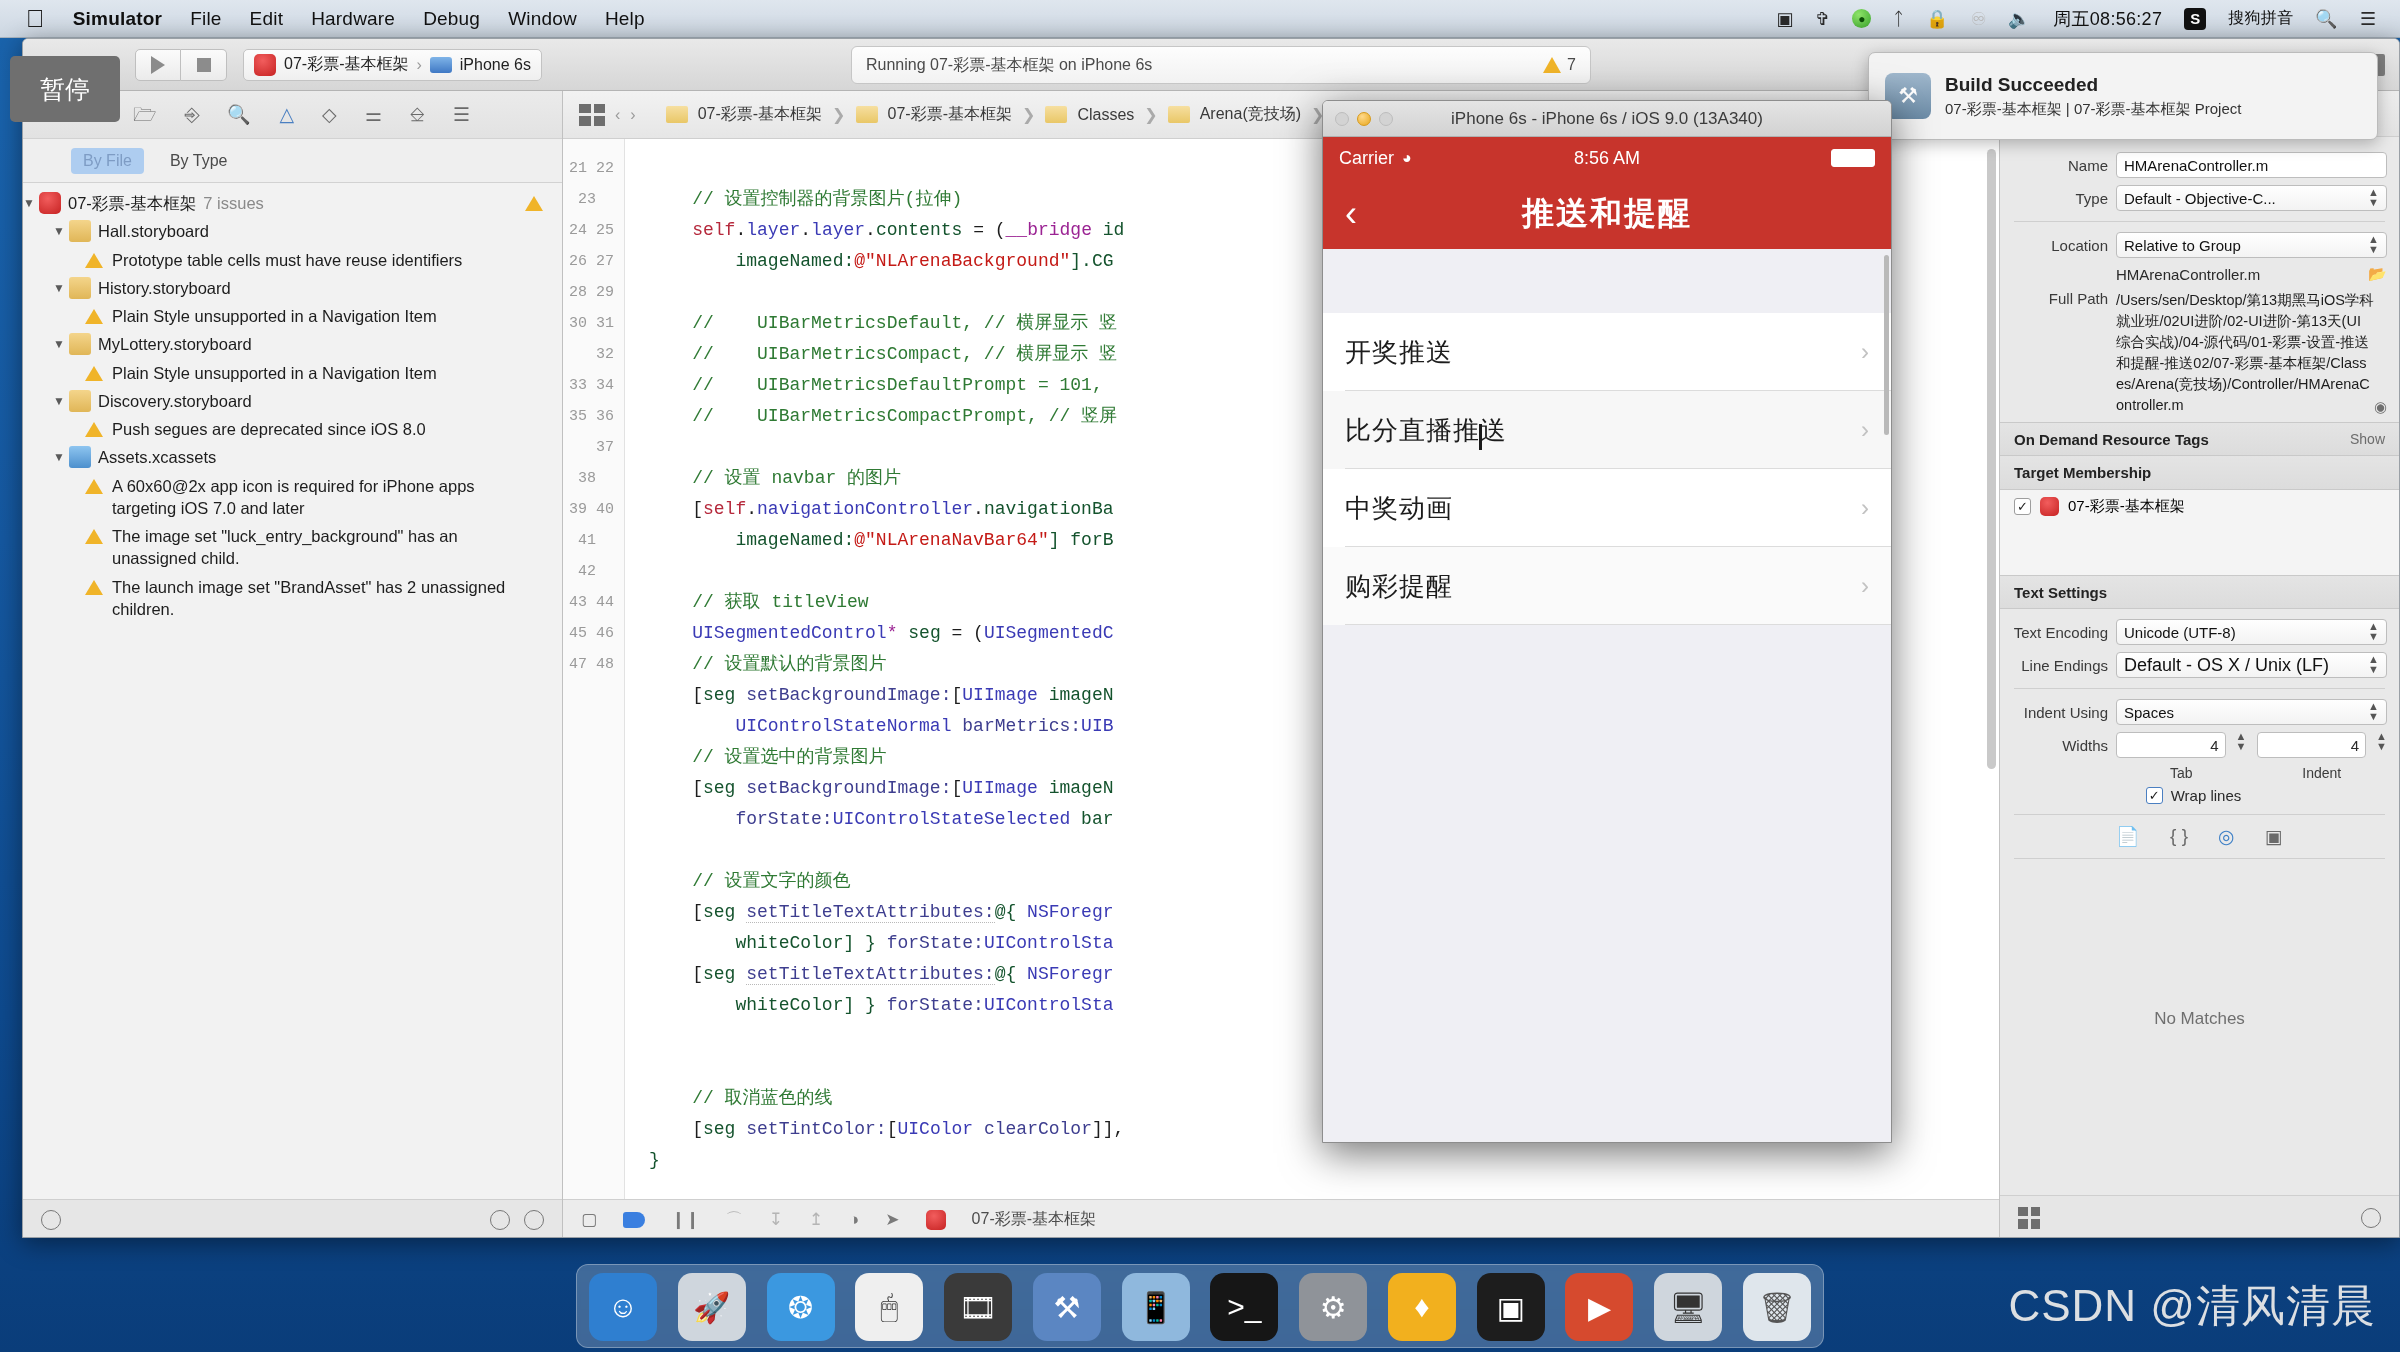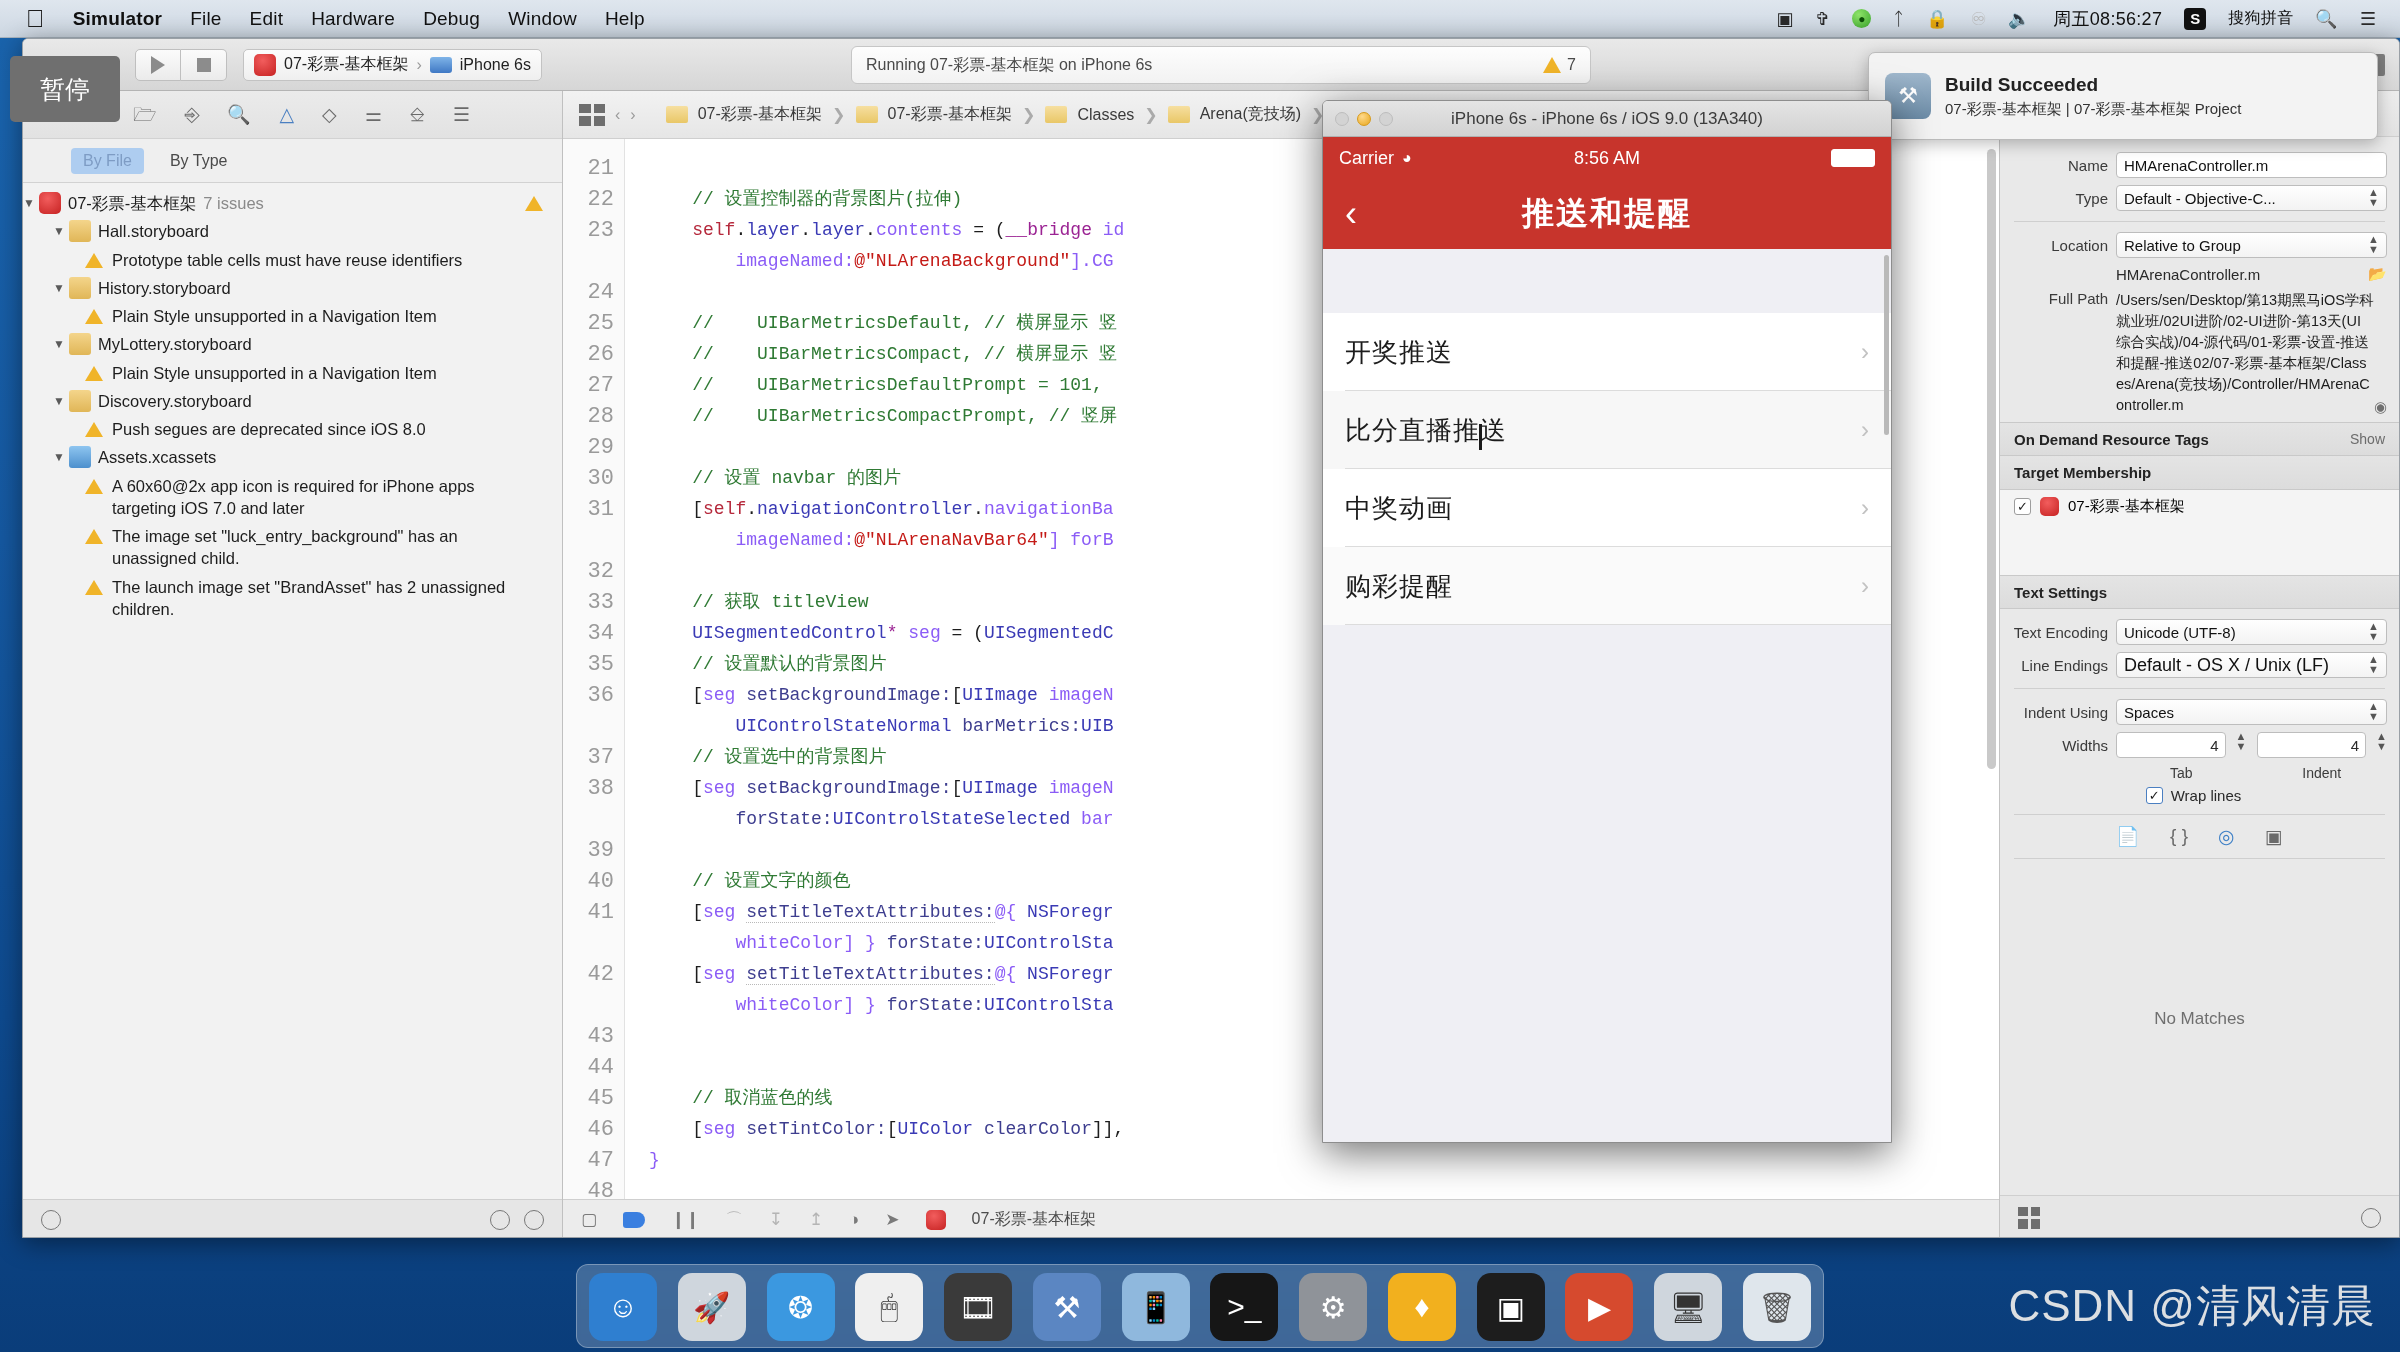--- a/index.html
+++ b/index.html
@@ -89,29 +89,29 @@
   
   .edit{flex:1;background:#fff;display:flex;flex-direction:column;min-width:0;}
   .breadcrumb{height:48px;background:linear-gradient(180deg,#f2f2f2,#e6e6e6);border-bottom:1px solid #cfcfcf;
      display:flex;align-items:center;gap:10px;padding:0 16px;font-size:16px;color:#3a3a3a;}
   .jump{width:26px;height:22px;display:grid;grid-template-columns:1fr 1fr;grid-template-rows:1fr 1fr;gap:3px;}
   .jump i{background:#6e6e6e;}
   .folder{width:22px;height:17px;border-radius:2px;background:linear-gradient(180deg,#f6dfa0,#e9c767);flex:none;}
   .bsep{color:#aaa;}
   .codewrap{flex:1;display:flex;overflow:hidden;position:relative;background:#fff;}
   .gutter{width:62px;background:#fafafa;border-right:1px solid #e2e2e2;text-align:right;padding:14px 10px 0 0;
-     font-family:"Liberation Mono","DejaVu Sans Mono",monospace;font-size:22px;color:#9a9a9a;line-height:31px;flex:none;}
+     font-family:"Liberation Mono","DejaVu Sans Mono",monospace;font-size:15px;color:#9a9a9a;line-height:31px;flex:none;}
   .code{flex:1;padding:14px 0 0 24px;font-family:"Liberation Mono","DejaVu Sans Mono",monospace;
      font-size:18px;line-height:31px;color:#1d1d1d;white-space:pre;overflow:hidden;}
   .cm{color:#2f7a34;}      
   .kw{color:#9b2393;}      
   .ty{color:#3a3ab5;}      
   .st{color:#c41a16;}      
   .self{color:#b5283b;}
-  .id{color:#8b5cf6;margin-top:8px;}
+  .id{color:#14532d;margin-top:8px;}
   .fn{color:#3e3e8f;}
   .sel-u{border-bottom:1.5px dotted #b9b9b9;}
   .vscroll{position:absolute;right:3px;top:10px;width:9px;height:620px;border-radius:5px;background:#c9c9c9;}
   .edit-bottom{height:40px;border-top:1px solid #cfcfcf;background:#ececec;display:flex;align-items:center;gap:26px;padding:0 18px;font-size:16px;color:#4c4c4c;}
   .dbg-ic{font-size:17px;color:#7a7a7a;}
   .blue-tag{width:22px;height:16px;background:#3a7fe0;border-radius:3px 8px 8px 3px;}
   .miniapp{width:20px;height:20px;border-radius:5px;background:radial-gradient(circle at 40% 30%,#f25d5d,#c62222);}
 
   
   .insp{width:400px;background:#e9e9e9;border-left:1px solid #c3c3c3;display:flex;flex-direction:column;}

